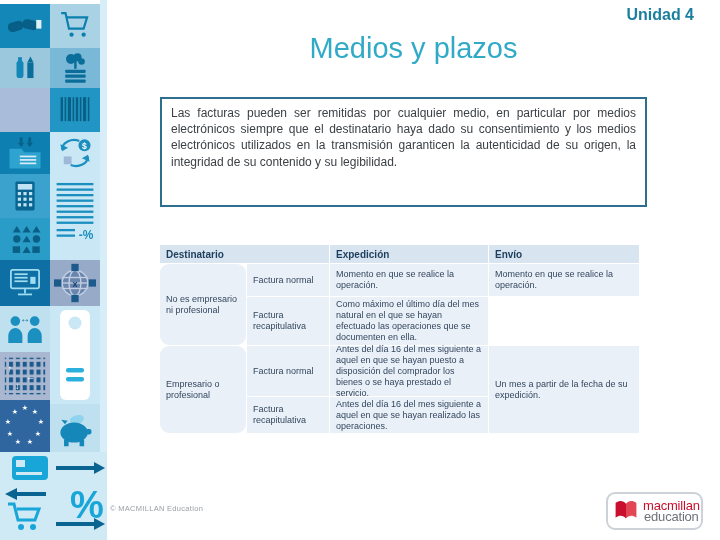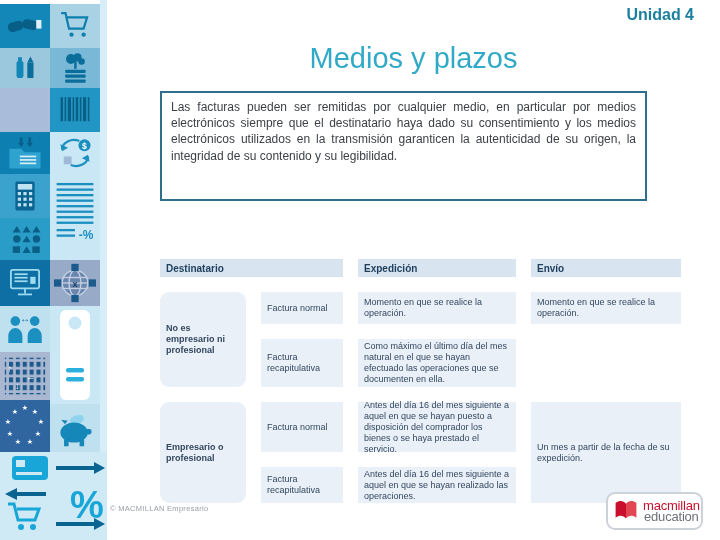--- a/index.html
+++ b/index.html
@@ -13,50 +13,50 @@
   .sidebar{position:absolute;left:0;top:0;width:107px;height:540px;}
   .tile{position:absolute;display:flex;align-items:center;justify-content:center;overflow:hidden;}
   .tile svg{display:block;}
 
   
   .unit-label{
     position:absolute;top:6px;right:26px;
     font-size:16px;font-weight:bold;color:#1b7f9e;
   }
   .slide-title{
-    position:absolute;left:107px;top:42px;width:613px;
+    position:absolute;left:107px;top:32px;width:613px;
     text-align:center;font-size:29px;color:#31aac8;font-weight:normal;
   }
 
   
   .intro-box{
-    position:absolute;left:160px;top:91px;width:487px;height:110px;
+    position:absolute;left:160px;top:97px;width:487px;height:110px;
     box-sizing:border-box;border:2px solid #2e6f8e;background:#ffffff;
     padding:6px 9px;font-size:12px;line-height:16.2px;text-align:justify;
     color:#3c4146;
   }
 
   
   .invoice-table{
-    position:absolute;left:160px;top:259px;
+    position:absolute;left:160px;top:245px;
     display:grid;
     grid-template-columns:86px 82px 158px 150px;
     grid-template-rows:18px 32px 48px 50px 36px;
-    gap:15px;
+    gap:1px;
   }
   .cell{
     display:flex;align-items:center;
     padding:2px 6px;box-sizing:border-box;
     background:#eaf0f8;color:#33475e;
     font-size:9px;line-height:11px;
   }
   .cell.th{
     background:#d8e4f0;color:#1d3e5c;font-weight:bold;font-size:10px;
   }
-  .cell.dest{font-weight:bold;border-radius:9px;}
+  .cell.dest{font-weight:normal;border-radius:9px;}
 
   
   .copyright{
     position:absolute;left:110px;top:504px;
     font-size:7.5px;color:#9aa0a6;letter-spacing:.3px;
   }
   .brand-logo{
     position:absolute;left:606px;top:492px;width:97px;height:38px;
     box-sizing:border-box;background:#ffffff;border:2px solid #cdd2d8;border-radius:9px;
     display:flex;align-items:center;gap:4px;padding:2px 5px;
@@ -337,21 +337,21 @@
     <div class="cell" style="grid-column:3;grid-row:3">Como máximo el último día del mes natural en el que se hayan efectuado las operaciones que se documenten en ella.</div>
 
     <div class="cell dest" style="grid-column:1;grid-row:4/6">Empresario o profesional</div>
     <div class="cell" style="grid-column:2;grid-row:4">Factura normal</div>
     <div class="cell" style="grid-column:3;grid-row:4">Antes del día 16 del mes siguiente a aquel en que se hayan puesto a disposición del comprador los bienes o se haya prestado el servicio.</div>
     <div class="cell" style="grid-column:4;grid-row:4/6">Un mes a partir de la fecha de su expedición.</div>
     <div class="cell" style="grid-column:2;grid-row:5">Factura recapitulativa</div>
     <div class="cell" style="grid-column:3;grid-row:5">Antes del día 16 del mes siguiente a aquel en que se hayan realizado las operaciones.</div>
   </div>
 
-  <div class="copyright">© MACMILLAN Empresario</div>
+  <div class="copyright">© MACMILLAN Education</div>
 
   <div class="brand-logo">
     <span>
       <svg width="26" height="26" viewBox="0 0 30 28">
         <path d="M3 24V7c5-3.5 9-2.5 12 1v17c-3-3.5-7-4.5-12-1z" fill="#c8102e"></path>
         <path d="M27 24V7c-5-3.5-9-2.5-12 1v17c3-3.5 7-4.5 12-1z" fill="#e34653"></path>
       </svg>
     </span>
     <span class="brand-text">
       <span class="b1">macmillan</span><br>

